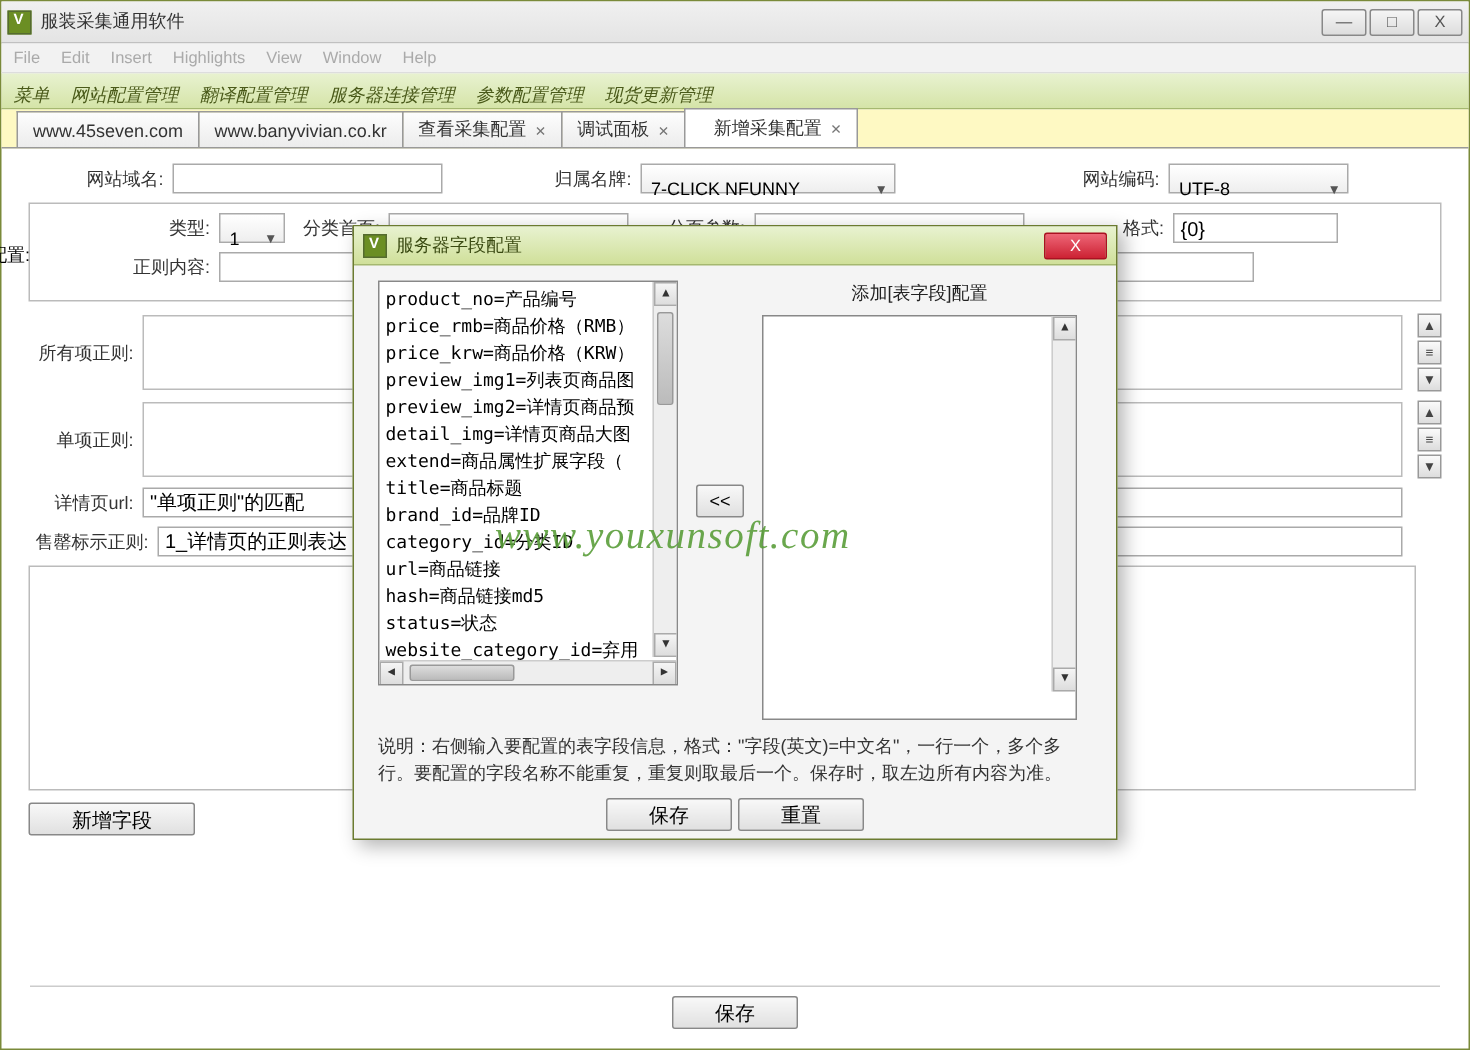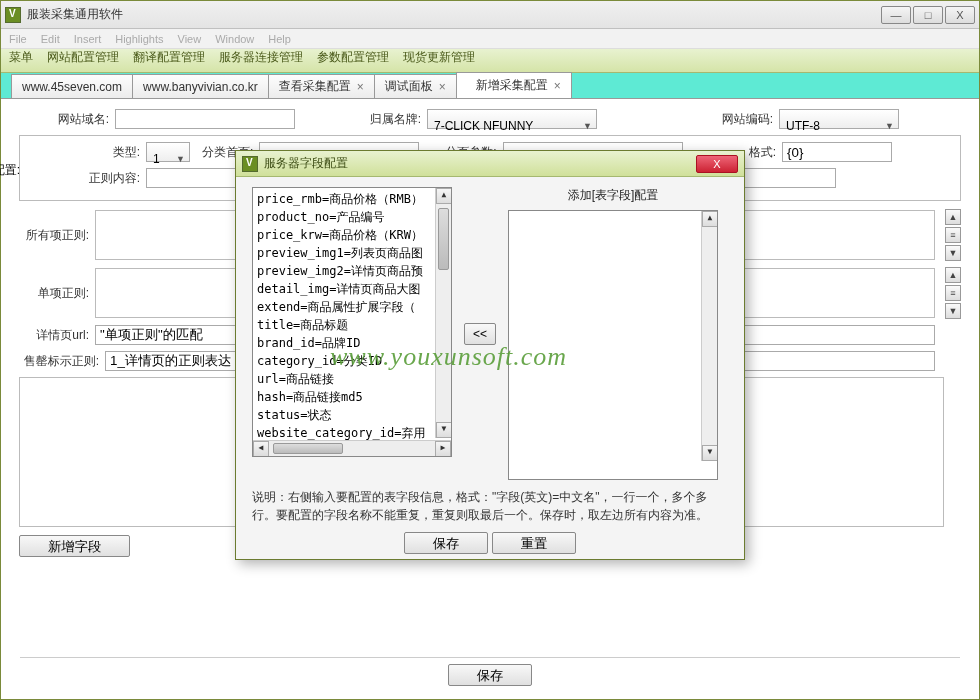--- a/index.html
+++ b/index.html
@@ -6,25 +6,25 @@
 body { font-family: "Microsoft YaHei", SimSun, Arial, sans-serif; font-size: 12px; background: #fff; width: 980px; height: 700px; overflow: hidden; position: relative; }
 
 .window { width: 980px; height: 700px; border: 1px solid #7a8a3a; background: #fff; }
 .titlebar { height: 28px; background: linear-gradient(#f0f0f0, #e4e4e4); border-bottom: 1px solid #c0c0c0; display: flex; align-items: center; padding: 0 4px; }
 .titlebar .app-icon { width: 16px; height: 16px; background: #6b8e23; margin-right: 6px; border: 1px solid #556b2f; position: relative; }
 .titlebar .app-icon::after { content: "V"; color: #fff; font-size: 10px; position: absolute; left: 3px; top: 0; font-weight: bold; }
 .titlebar .title { flex: 1; color: #333; }
 .win-btns { display: flex; gap: 2px; }
 .win-btn { width: 30px; height: 18px; border: 1px solid #888; background: linear-gradient(#f5f5f5,#ddd); text-align: center; font-size: 11px; line-height: 16px; color: #555; border-radius: 2px; }
 
-.menubar { height: 24px; background: linear-gradient(#e8f2d0, #d5e4a8); border-bottom: 1px solid #a5b870; display: flex; align-items: flex-start; padding: 0 8px; gap: 14px; color: #4a5a1a; font-size: 12px; }
+.menubar { height: 24px; background: linear-gradient(#e8f2d0, #d5e4a8); border-bottom: 1px solid #a5b870; display: flex; align-items: flex-end; padding: 0 8px; gap: 14px; color: #4a5a1a; font-size: 12px; font-style: italic; }
 .menu-item { cursor: default; }
 .menubar-top { height: 20px; background: #f2f2f2; border-bottom: 1px solid #ddd; display: flex; align-items: center; padding: 0 8px; gap: 14px; color: #aaa; font-size: 11px; }
 
-.tabbar { height: 26px; display: flex; align-items: flex-end; padding-left: 10px; background: #5eead4; border-bottom: 1px solid #999; }
+.tabbar { height: 26px; display: flex; align-items: flex-end; padding-left: 10px; background: #fef9c3; border-bottom: 1px solid #999; }
 .tab { height: 24px; padding: 0 10px; border: 1px solid #999; border-bottom: none; background: linear-gradient(#fdfdfd,#ececec); display: flex; align-items: center; gap: 6px; margin-right: -1px; font-size: 12px; color: #333; }
 .tab.active { background: #fff; height: 26px; font-weight: 500; padding-left: 19px; }
 .tab .close { color: #777; }
 
 .form-area { padding: 10px 18px; }
 .row { display: flex; align-items: center; margin-bottom: 6px; gap: 6px; }
 .lbl { text-align: right; width: 70px; color: #333; }
 .lbl-sm { text-align: right; color: #333; }
 .inp { border: 1px solid #aaa; background: #fff; height: 20px; padding: 0 4px; }
 .sel { border: 1px solid #aaa; background: linear-gradient(#fff,#eee); height: 20px; padding: 13px 18px 0 6px; position: relative; display: inline-flex; align-items: center; }
@@ -198,22 +198,22 @@
 <div class="modal-back">
   <div class="modal-title">
     <div class="app-icon"></div>
     <div class="t">服务器字段配置</div>
     <div class="close-x">X</div>
   </div>
   <div class="modal-body">
     <div class="cols">
       <div>
         <div class="listbox">
+          <div>product_no=产品编号</div>
           <div>price_rmb=商品价格（RMB）</div>
-          <div>product_no=产品编号</div>
           <div>price_krw=商品价格（KRW）</div>
           <div>preview_img1=列表页商品图</div>
           <div>preview_img2=详情页商品预</div>
           <div>detail_img=详情页商品大图</div>
           <div>extend=商品属性扩展字段（</div>
           <div>title=商品标题</div>
           <div>brand_id=品牌ID</div>
           <div>category_id=分类ID</div>
           <div>url=商品链接</div>
           <div>hash=商品链接md5</div>

